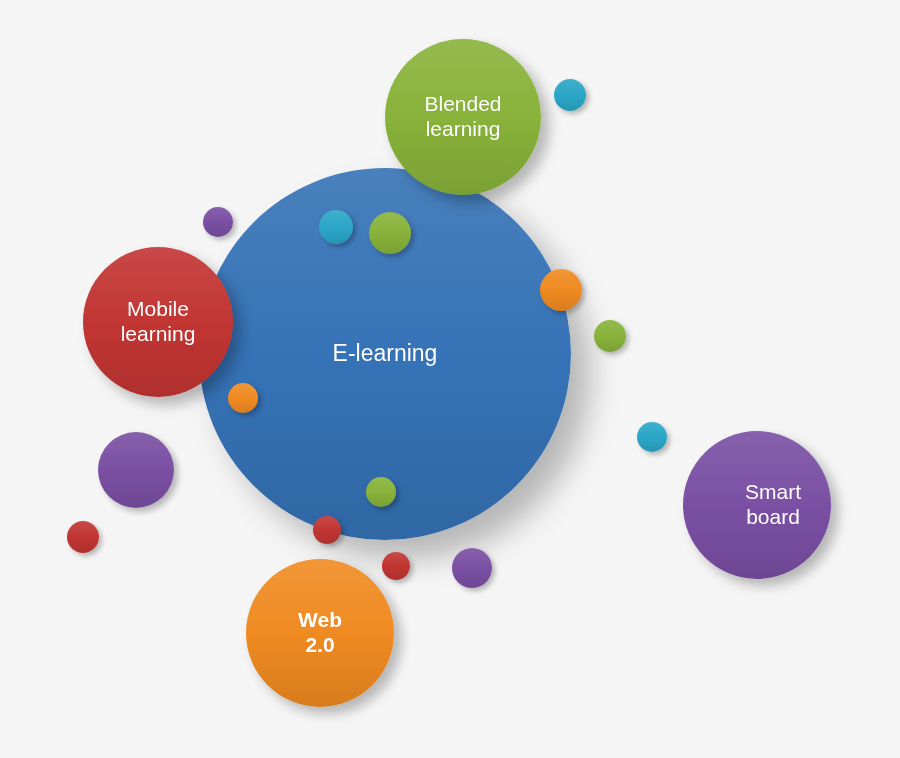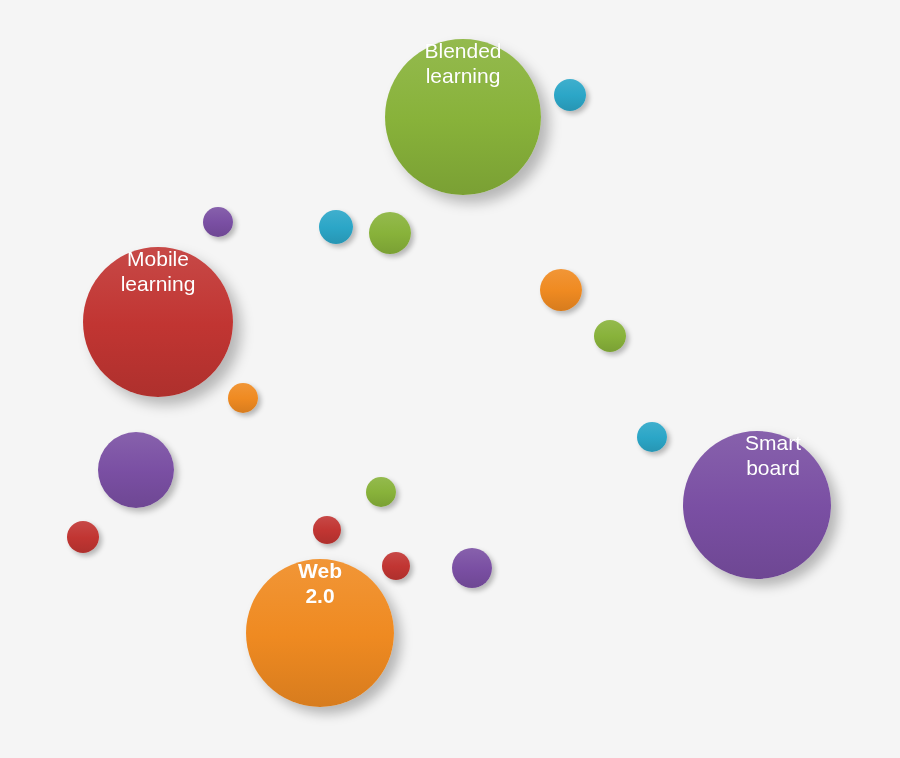--- a/index.html
+++ b/index.html
@@ -15,40 +15,44 @@
     position: relative;
     width: 900px;
     height: 758px;
     background: #f5f5f5;
     overflow: hidden;
   }
   .bubble {
     position: absolute;
     border-radius: 50%;
     display: flex;
+    align-items: center;
     justify-content: center;
     text-align: center;
     color: #ffffff;
     line-height: 1.18;
     box-sizing: border-box;
     -webkit-font-smoothing: antialiased;
   }
   .bubble .label {
     display: block;
     width: 100%;
     padding: 0 4px;
     box-sizing: border-box;
     white-space: pre-line;
     text-shadow: 0 0 1px rgba(0,0,0,0.08);
   }
 </style>
 </head>
 <body>
 
 <div id="canvas" style="background: rgb(245, 245, 245); width: 900px; height: 758px;">
+    <div class="bubble" style="left: 199px; top: 168px; width: 372px; height: 372px; background: linear-gradient(rgb(73, 128, 189) 0%, rgb(53, 114, 182) 52%, rgb(48, 103, 164) 100%); box-shadow: rgba(0, 0, 0, 0.26) 19px 19px 30.4px;">
+      <span class="label" style="font-size: 23px;">E-learning</span>
+    </div>
     <div class="bubble" style="left: 385px; top: 39px; width: 156px; height: 156px; background: linear-gradient(rgb(148, 186, 78) 0%, rgb(136, 178, 58) 52%, rgb(122, 160, 52) 100%); box-shadow: rgba(0, 0, 0, 0.26) 8px 8px 12.8px;">
       <span class="label" style="font-size: 21px;">Blended
 learning</span>
     </div>
     <div class="bubble" style="left: 83px; top: 247px; width: 150px; height: 150px; background: linear-gradient(rgb(199, 73, 71) 0%, rgb(193, 53, 50) 52%, rgb(174, 48, 45) 100%); box-shadow: rgba(0, 0, 0, 0.26) 8px 8px 12.8px;">
       <span class="label" style="font-size: 21px;">Mobile
 learning</span>
     </div>
     <div class="bubble" style="left: 683px; top: 431px; width: 148px; height: 148px; background: linear-gradient(rgb(135, 97, 172) 0%, rgb(122, 79, 163) 52%, rgb(110, 71, 147) 100%); box-shadow: rgba(0, 0, 0, 0.26) 7px 7px 11.2px;">
       <span class="label" style="font-size: 21px; margin-left: 32px;">Smart

